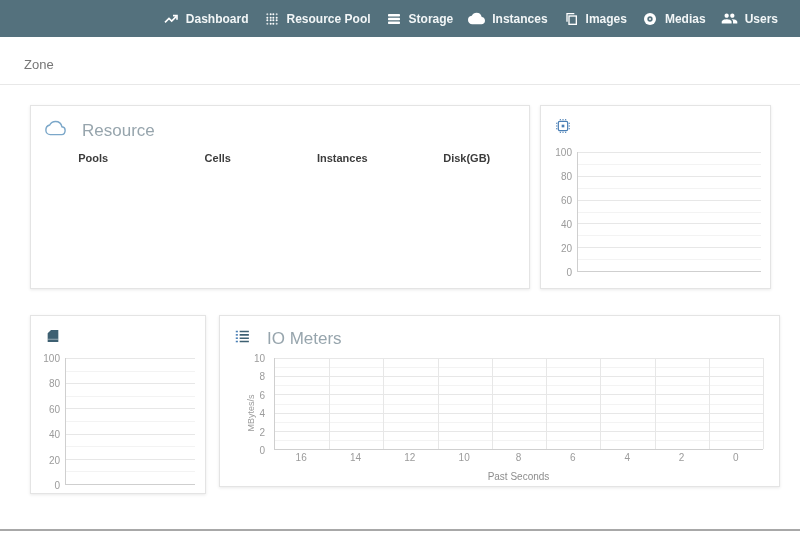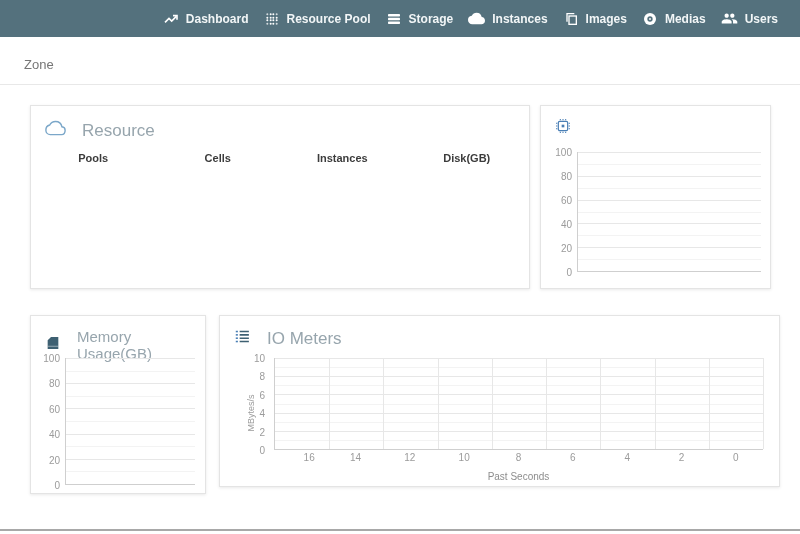--- a/index.html
+++ b/index.html
@@ -223,21 +223,20 @@
 </div>
 
 <div class="panel panel-memory">
   <div class="panel-header">
     <span>
       <svg width="16" height="16" viewBox="0 0 24 24">
           <path fill="#3e6072" d="M9 3 H20 V21 H4 V8 Z"></path>
           <path fill="#ffffff" opacity=".35" d="M4 16 H20 V18 H4 Z"></path>
         </svg>
     </span>
-    <span class="panel-title">Memory Usage(GB)</span>
   </div>
   <div class="chart">
     <div class="ylab">
         <div class="ytick" style="top: 0%;">100</div>
         <div class="ytick" style="top: 20%;">80</div>
         <div class="ytick" style="top: 40%;">60</div>
         <div class="ytick" style="top: 60%;">40</div>
         <div class="ytick" style="top: 80%;">20</div>
         <div class="ytick" style="top: 100%;">0</div>
       </div>
@@ -298,21 +297,21 @@
         <div class="vgrid" style="left: 22.2222%;"></div>
         <div class="vgrid" style="left: 33.3333%;"></div>
         <div class="vgrid" style="left: 44.4444%;"></div>
         <div class="vgrid" style="left: 55.5556%;"></div>
         <div class="vgrid" style="left: 66.6667%;"></div>
         <div class="vgrid" style="left: 77.7778%;"></div>
         <div class="vgrid" style="left: 88.8889%;"></div>
         <div class="vgrid" style="left: 100%;"></div>
       </div>
     <div class="xlab">
-        <div class="xtick" style="left: 5.55556%; margin-left: 8px;">16</div>
+        <div class="xtick" style="left: 5.55556%;">16</div>
         <div class="xtick" style="left: 16.6667%;">14</div>
         <div class="xtick" style="left: 27.7778%;">12</div>
         <div class="xtick" style="left: 38.8889%;">10</div>
         <div class="xtick" style="left: 50%;">8</div>
         <div class="xtick" style="left: 61.1111%;">6</div>
         <div class="xtick" style="left: 72.2222%;">4</div>
         <div class="xtick" style="left: 83.3333%;">2</div>
         <div class="xtick" style="left: 94.4444%;">0</div>
       </div>
     <div class="xunit">Past Seconds</div>

